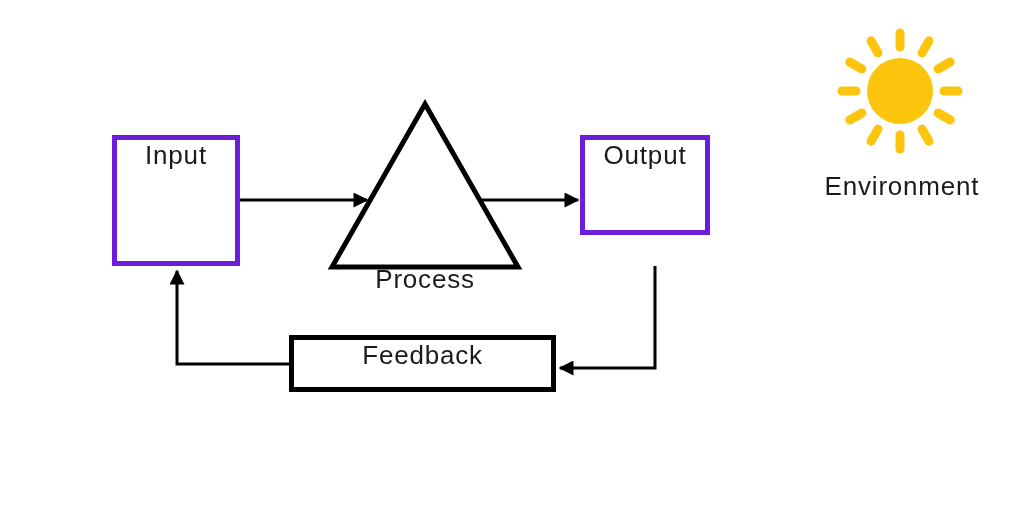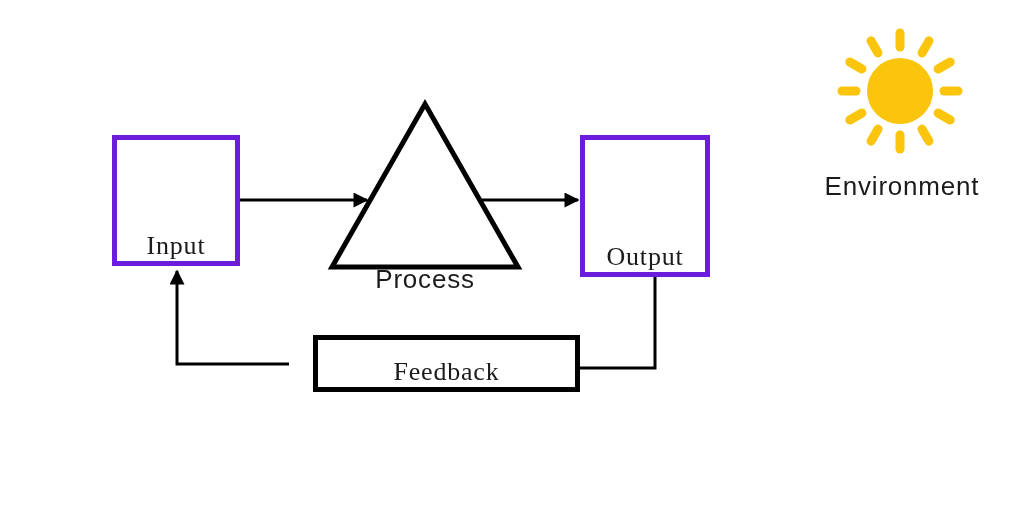--- a/index.html
+++ b/index.html
@@ -45,38 +45,36 @@
     stroke: var(--sun, #FBC40D);
     stroke-width: 9;
     stroke-linecap: round;
   }
   
   .node {
     position: absolute;
     box-sizing: border-box;
     background: var(--background, #ffffff);
     display: flex;
-    align-items: flex-end;
+    align-items: flex-start;
     justify-content: center;
-    font-family: Liberation Serif, serif;
   }
   .io-box {
     border: 5px solid var(--io-border, #6C1DDB);
   }
   .fb-box {
     border: 5px solid var(--line, #000000);
-    margin-left: 24px;
   }
   .node-label {
     font-size: 26px;
     letter-spacing: 0.8px;
     white-space: nowrap;
   }
   #input-box   { left: 112px; top: 135px; width: 128px; height: 131px; }
-  #output-box  { left: 580px; top: 135px; width: 130px; height: 142px; }
+  #output-box  { left: 580px; top: 135px; width: 130px; height: 100px; }
   #feedback-box{ left: 289px; top: 335px; width: 267px; height: 57px; }
   .float-label {
     position: absolute;
     text-align: center;
     font-size: 26px;
     letter-spacing: 0.8px;
     white-space: nowrap;
   }
   #process-label     { left: 345px; top: 221px; width: 160px; margin-top: 43px; }
   #environment-label { left: 792px; top: 171px; width: 220px; }

